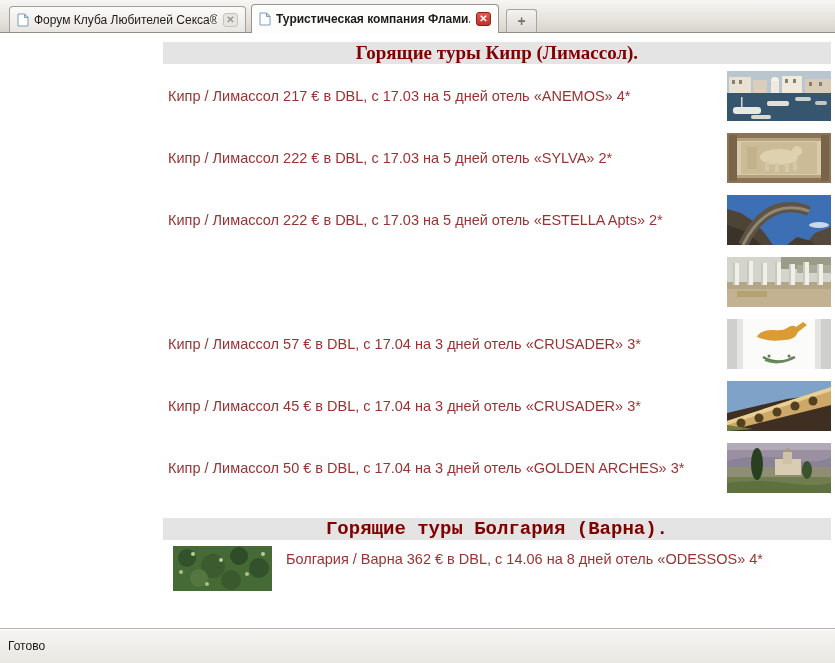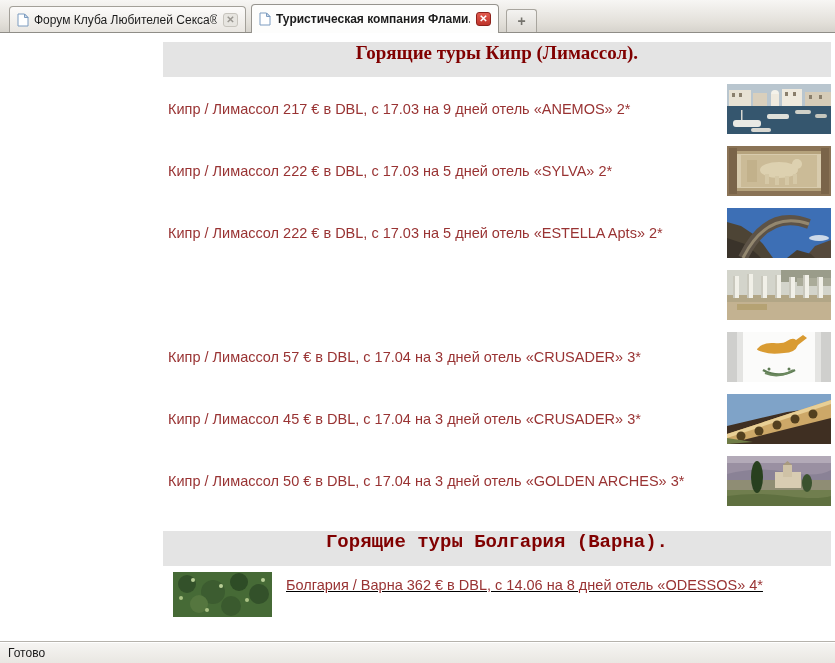--- a/index.html
+++ b/index.html
@@ -40,42 +40,42 @@
     background:linear-gradient(#f4f3f1,#dcd9d3);
     border:1px solid #a8a59e; border-bottom:none; border-radius:3px 3px 0 0;
     color:#75736d; font-size:14px; font-weight:bold;
     display:flex; align-items:center; justify-content:center; cursor:pointer;
   }
   
   .main-col { margin-left:163px; width:668px; }
   .section-heading {
     background:#e4e4e4; color:#800000;
     font-family:"Liberation Serif", serif; font-weight:bold;
-    font-size:19px; text-align:center; height:35px; line-height:22px;
+    font-size:19px; text-align:center; height:22px; line-height:22px;
     margin-top:9px;
   }
   .section-heading.second { margin-top:25px;font-family:Liberation Mono, monospace; }
   .tours { padding-top:7px; }
   .tour-row { display:flex; align-items:center; margin-bottom:12px; }
   .tour-text {
     width:548px; padding-left:5px;
     color:#993333; font-size:14.5px; line-height:18px;
   }
   .thumb { width:104px; height:50px; margin-left:auto; flex:none; }
   .thumb svg { display:block; width:104px; height:50px; }
-  .bulgaria-row { display:flex; align-items:flex-start; margin-top:6px;text-decoration:underline; }
+  .bulgaria-row { display:flex; align-items:flex-start; margin-top:6px; }
   .thumb-left { width:99px; height:45px; margin-left:10px; flex:none; }
   .thumb-left svg { display:block; width:99px; height:45px; }
   .bulgaria-text {
     width:540px; margin-left:14px; padding-top:4px;
     color:#993333; font-size:14.5px; line-height:18px;
   }
   
   .statusbar {
-    position:absolute; left:0; bottom:0; width:835px; height:22px;
+    position:absolute; left:0; bottom:0; width:835px; height:35px;
     background:linear-gradient(#f6f5f3,#e9e7e2);
     border-top:1px solid #b5b2ac;
     box-shadow:inset 0 1px 0 #ffffff;
     display:flex; align-items:center; z-index:10;
   }
   .status-text { font-size:12px; color:#1a1a1a; padding-left:8px; }
 </style>
 </head>
 <body>
 
@@ -107,21 +107,21 @@
     </div>
   </div>
 
   <div class="main-col">
 
     <div class="section-heading">Горящие туры Кипр (Лимассол).</div>
 
     <div class="tours">
 
       <div class="tour-row">
-        <div class="tour-text">Кипр / Лимассол 217 € в DBL, с 17.03 на 9 дней отель «ANEMOS» 2*</div>
+        <div class="tour-text">Кипр / Лимассол 217 € в DBL, с 17.03 на 5 дней отель «ANEMOS» 4*</div>
         <div class="thumb">
           <svg viewBox="0 0 104 50">
             <rect width="104" height="22" fill="#b9c6cf"></rect>
             <rect x="2" y="6" width="22" height="16" fill="#e8e2d4"></rect>
               <rect x="5" y="9" width="3" height="4" fill="#8a7f6c"></rect>
               <rect x="12" y="9" width="3" height="4" fill="#8a7f6c"></rect>
             <rect x="26" y="9" width="14" height="13" fill="#d9cfbc"></rect>
             <circle cx="48" cy="10" r="4" fill="#f4f2ea"></circle>
               <rect x="44" y="10" width="8" height="12" fill="#efeade"></rect>
             <rect x="55" y="5" width="20" height="17" fill="#efeade"></rect>

